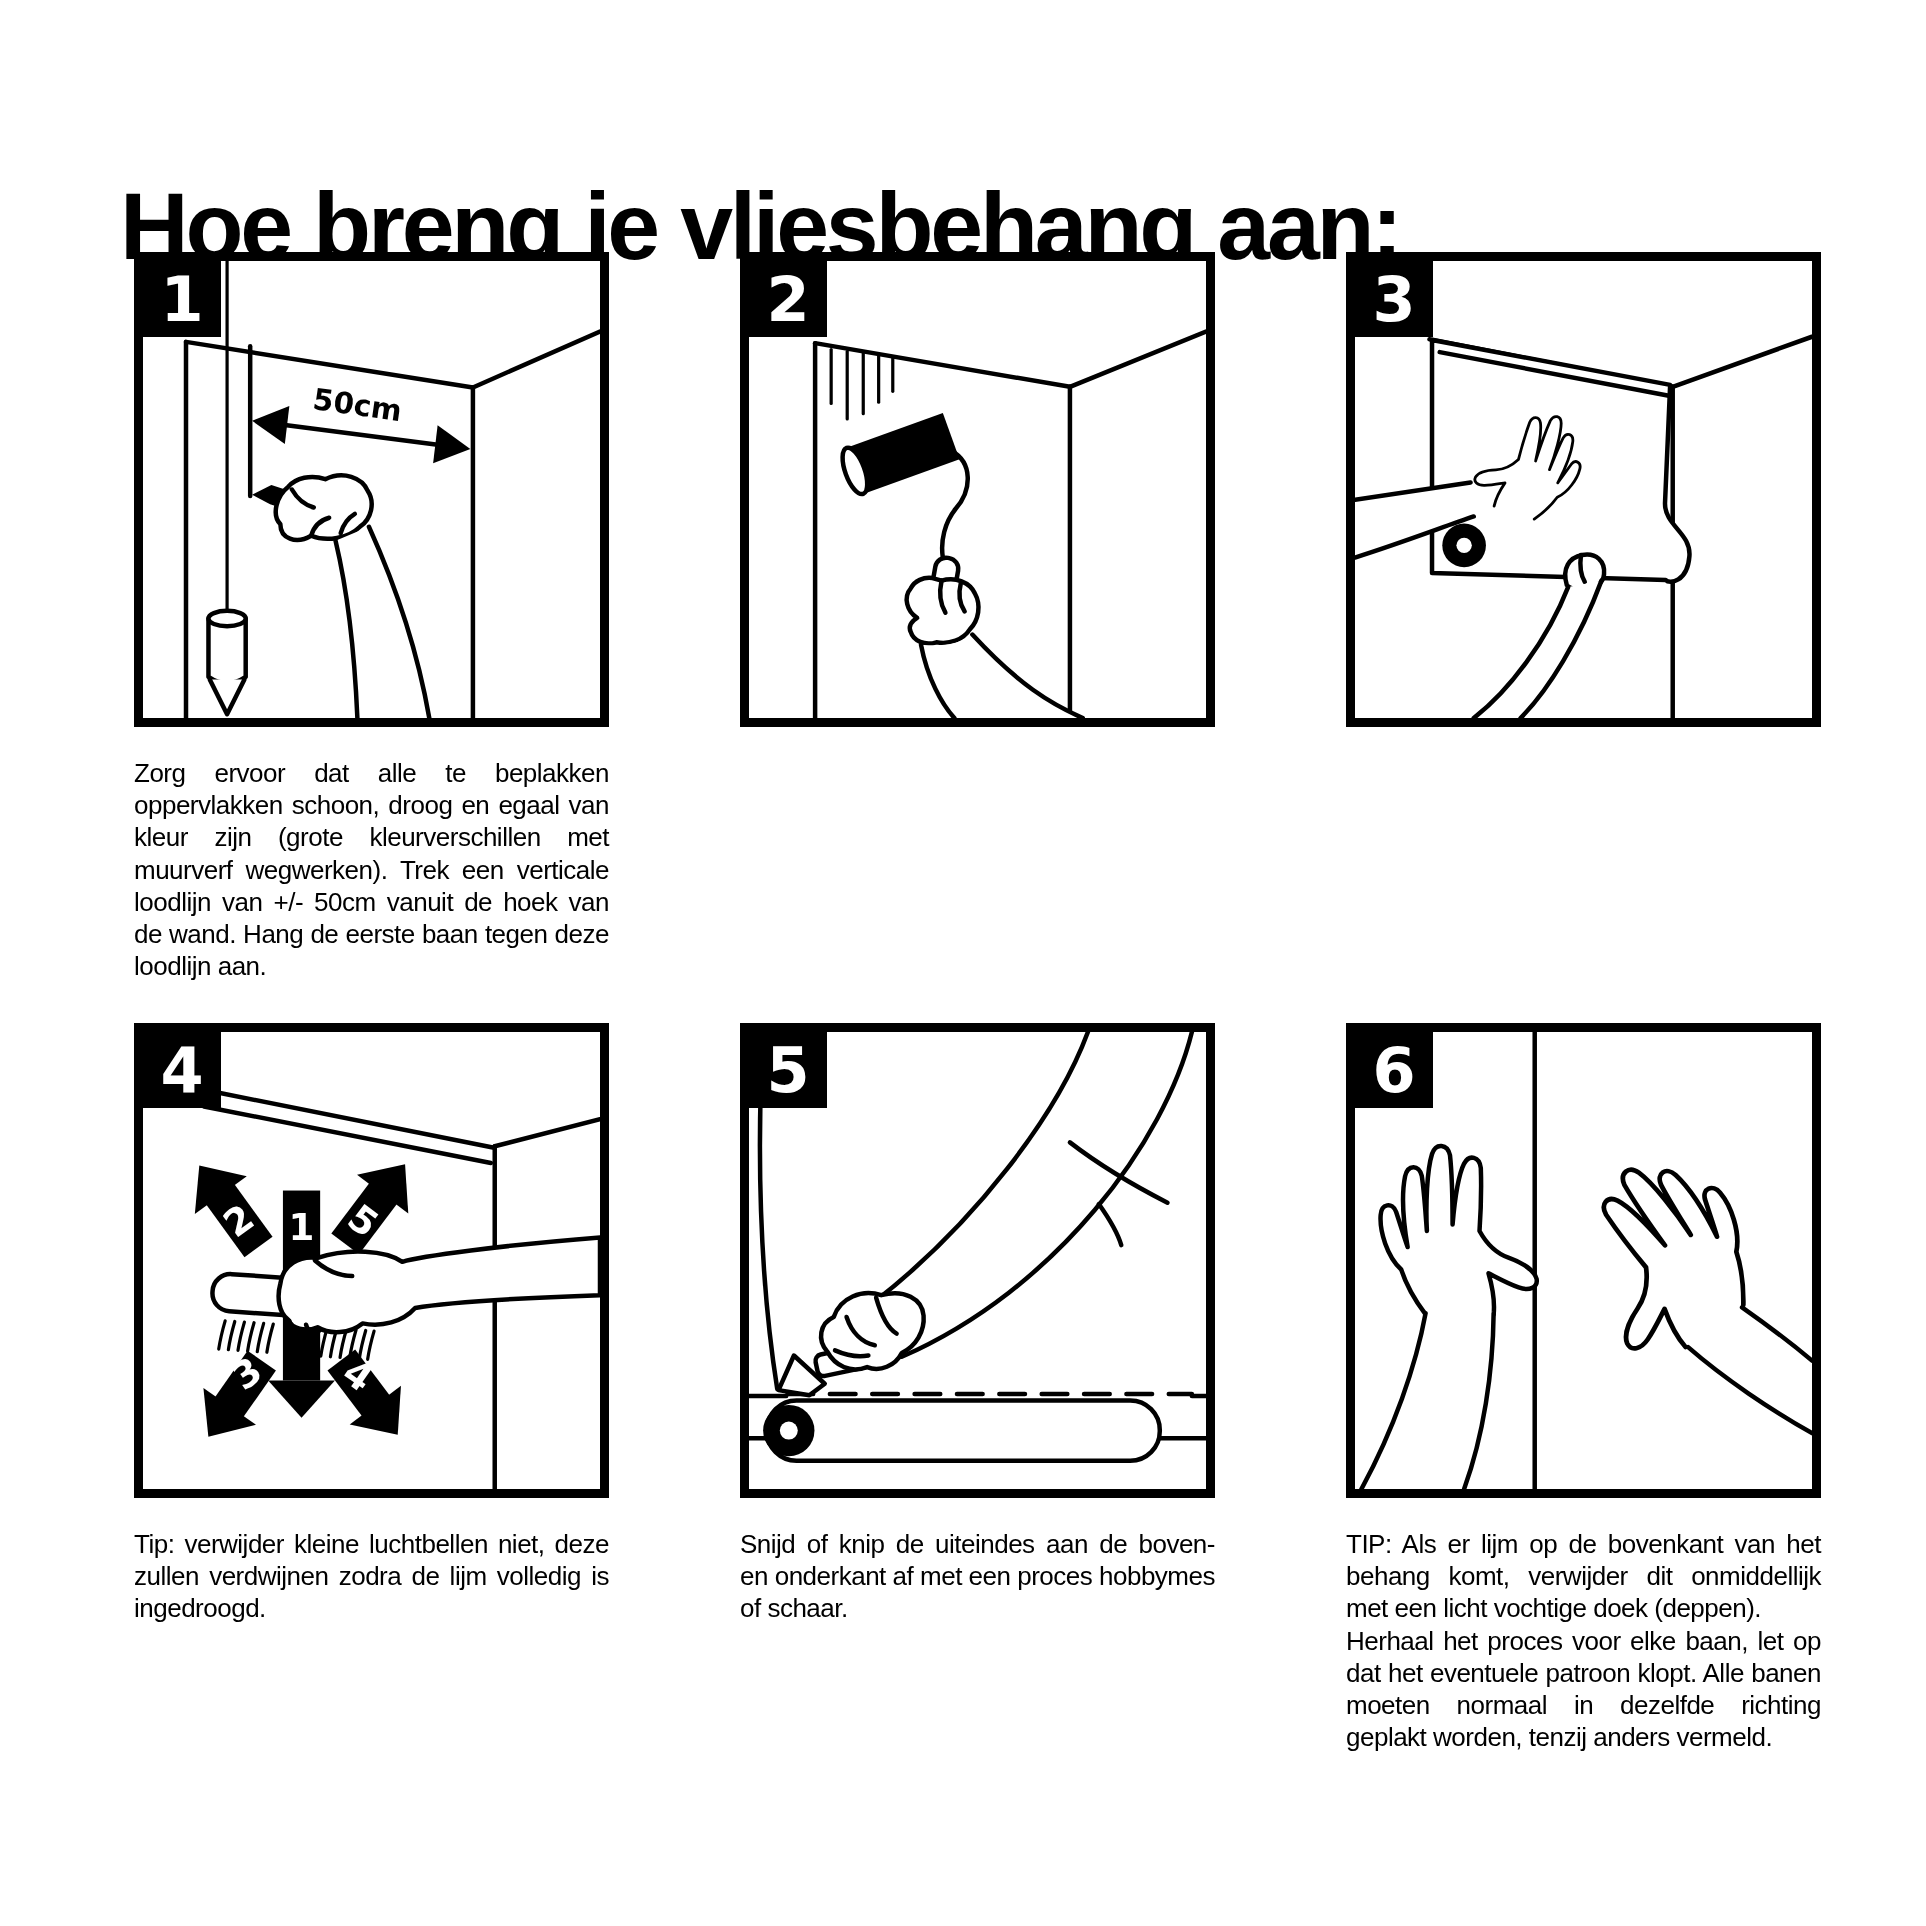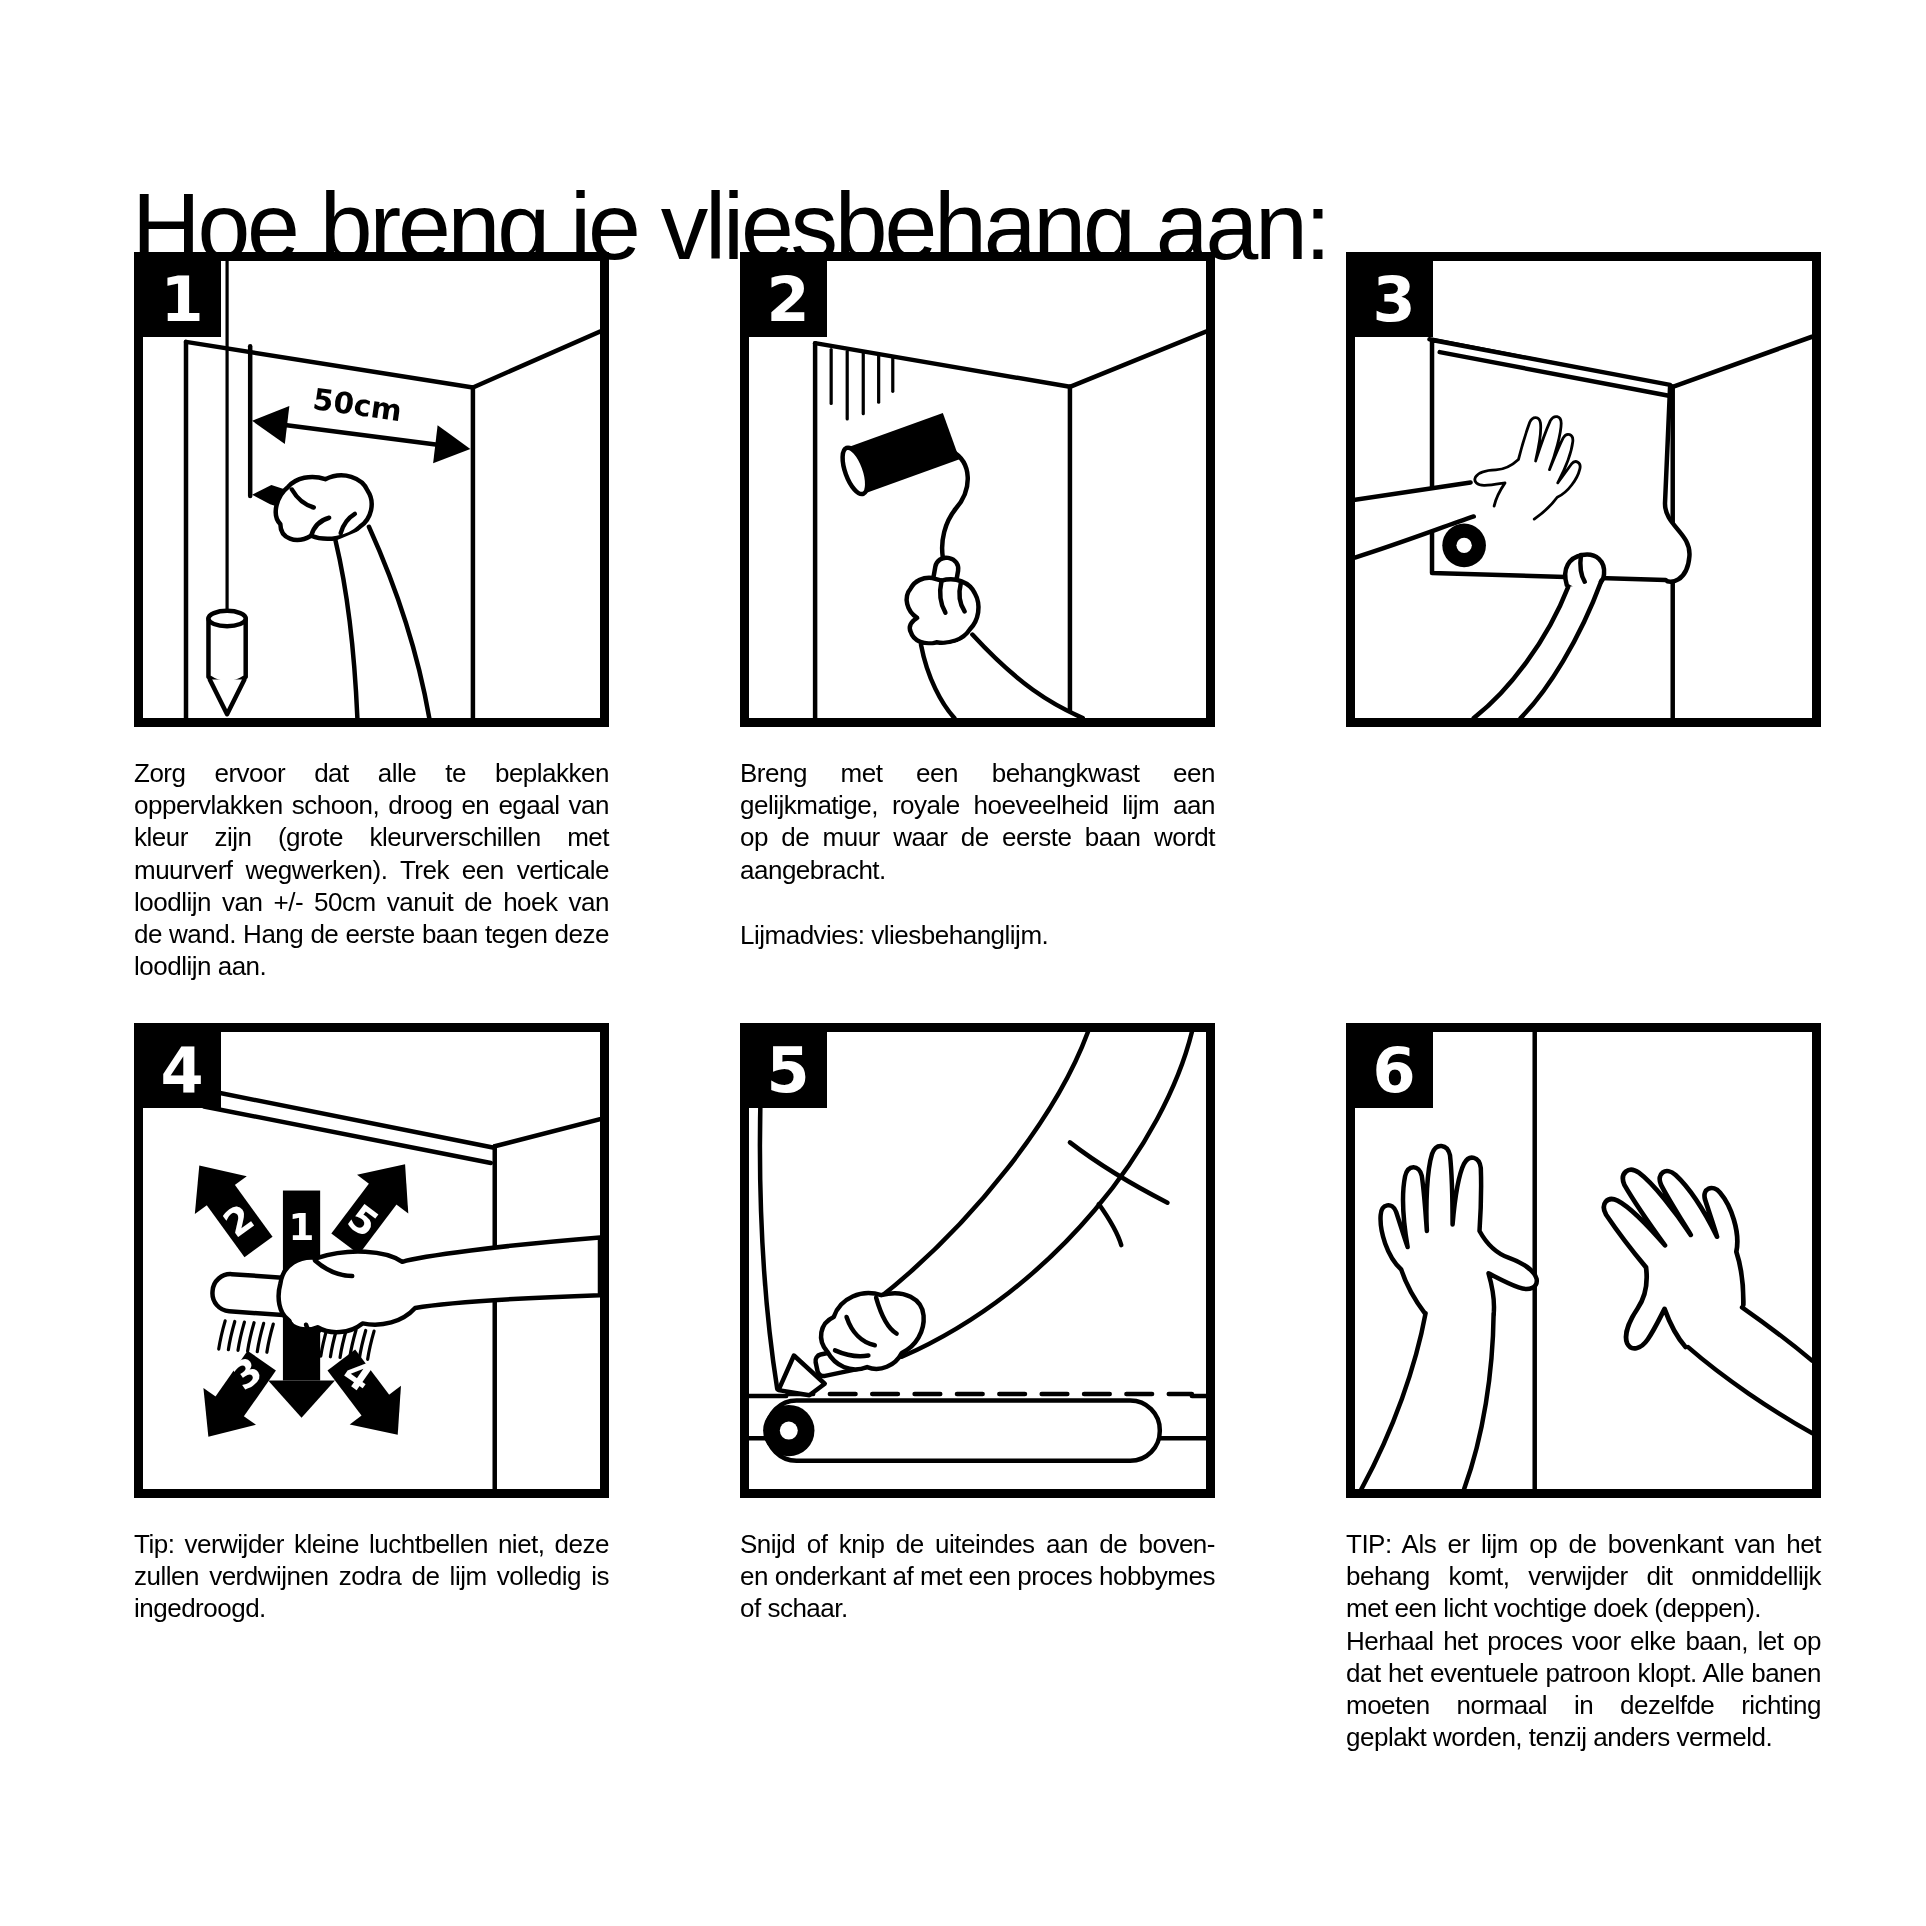--- a/index.html
+++ b/index.html
@@ -1,18 +1,18 @@
 <!DOCTYPE html>
 <html style="font-size:10.3px"><head>
 <meta charset="utf-8">
 <style>
   html,body{margin:0;padding:0;background:#fff;}
   .page{position:relative;width:1926px;height:1926px;background:#fff;color:#000;
         font-family:"Liberation Sans", sans-serif;overflow:hidden;}
-  .title{position:absolute;left:132px;top:108px;font-size:95px;font-weight:normal;
+  .title{position:absolute;left:120px;top:108px;font-size:95px;font-weight:bold;
          letter-spacing:-3.2px;white-space:nowrap;}
   .cell{position:absolute;width:475px;}
   .cell.c1{left:134px;top:252px;}
   .cell.c2{left:740px;top:252px;}
   .cell.c3{left:1346px;top:252px;}
   .cell.c4{left:134px;top:1023px;}
   .cell.c5{left:740px;top:1023px;}
   .cell.c6{left:1346px;top:1023px;}
   .panel{position:relative;width:475px;height:475px;border:9px solid #000;
          box-sizing:border-box;background:#fff;}
@@ -106,24 +106,20 @@
         <g>
           <path class="fw" d="M262,556 C246,546 240,524 252,510 C258,498 272,492 286,494 L300,498 C322,492 344,500 352,518 C362,536 358,560 344,574 C334,590 312,598 292,594 C274,600 256,592 252,578 C248,570 252,562 262,556 Z"></path>
           <path d="M300,498 C296,516 298,534 306,548"></path>
           <path d="M330,502 C326,518 328,534 336,546"></path>
           <path class="wn" d="M268,598 C278,650 300,690 320,712 L520,712 C470,690 420,660 348,582 C330,596 300,602 268,598 Z"></path>
           <path d="M268,598 C278,650 300,690 320,712"></path>
           <path d="M348,582 C420,660 470,690 520,712"></path>
         </g>
       </svg>
     </div>
-    <div class="caption spaced">
-        <p>Breng met een behangkwast een gelijkmatige, royale hoeveelheid lijm aan op de muur waar de eerste baan wordt aangebracht.</p>
-        <p>Lijmadvies: vliesbehanglijm.</p>
-      </div>
   </div>
 
   <div class="cell c3">
     <div class="panel">
       <div class="badge">3</div>
       <svg class="art" viewBox="0 0 712 712">
         <g>
           <line x1="116" y1="122" x2="495" y2="196"></line>
           <line x1="495" y1="196" x2="495" y2="712"></line>
           <line x1="495" y1="196" x2="712" y2="118"></line>

